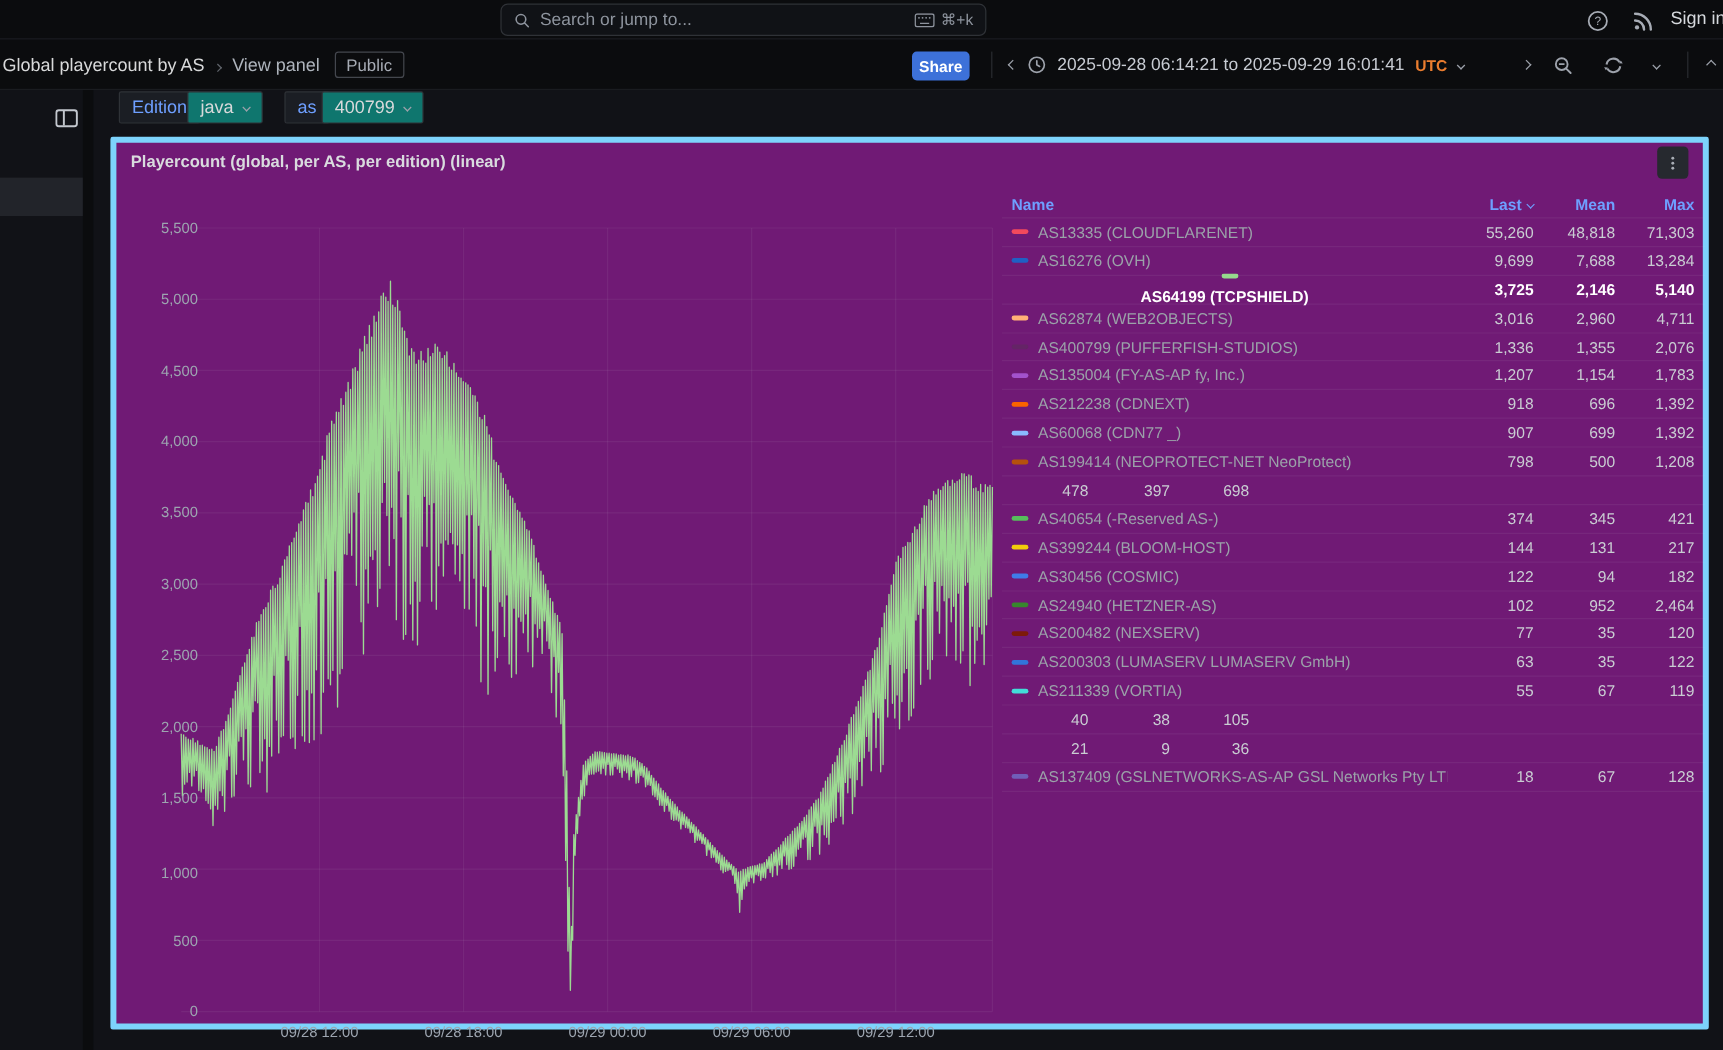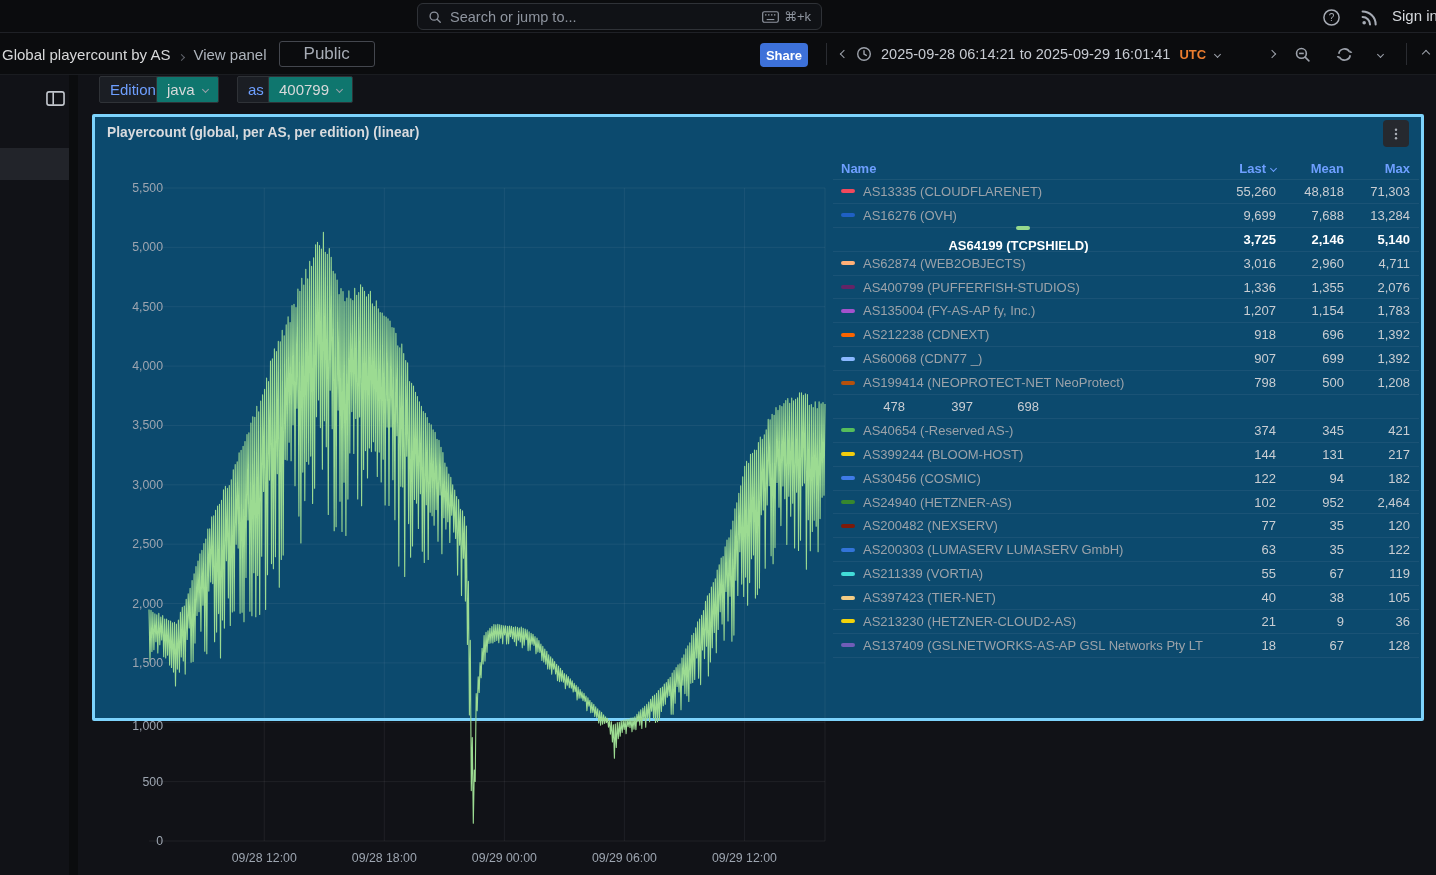--- a/index.html
+++ b/index.html
@@ -20,22 +20,22 @@
   .rss-btn  { position:absolute; left:1358px; top:6px; width:22px; height:22px; }
   .signin   { position:absolute; left:1392px; top:7px; font-size:15px; font-weight:500;
     color:#d6d9dd; text-decoration:none; white-space:nowrap; }
 
   
   .toolbar { position:relative; height:42px; background:#0b0c0e; border-bottom:1px solid #1a1c20; }
   .breadcrumb { position:absolute; left:2px; top:0; height:42px; display:flex; align-items:center; font-size:15px; }
   .crumb-1 { color:#d8d9da; font-weight:500; }
   .crumb-sep { margin:0 9px; color:#60646b; }
   .crumb-2 { color:#aeb4bc;text-align:center; }
-  .badge { margin-left:12px; border:1px solid #44474e; border-radius:3px; padding:2px 24px;
-    font-size:17px; color:#a7acb5; }
+  .badge { margin-left:12px; border:1px solid #44474e; border-radius:3px; padding:2px 9px;
+    font-size:14px; color:#a7acb5; }
   .share-btn { position:absolute; left:760px; top:10px; width:48px; height:24px; background:#3d71d9;
     color:#fff; border:none; border-radius:4px; font-size:13px; font-weight:700; cursor:pointer;
     font-family:inherit; }
   .tb-divider { position:absolute; top:10px; width:1px; height:22px; background:#2a2c31; }
   .tb-btn { position:absolute; top:10px; height:22px; background:none; border:none; color:#9da2ab;
     display:flex; align-items:center; justify-content:center; cursor:pointer; }
   .time-btn { position:absolute; left:856px; top:8px; height:26px; display:flex; align-items:center;
     gap:9px; background:none; border:none; cursor:pointer; font-family:inherit; }
   .time-range { font-size:14.5px; color:#c7cbd2; white-space:nowrap; }
   .tz { font-size:13px; font-weight:700; color:#eb7d2f; }
@@ -63,22 +63,22 @@
     border:1px solid #2f3237; border-radius:2px; padding:0 10px; font-size:15px; cursor:pointer; }
   .fbox.label { background:#1b1e24; color:#6e9fff; font-weight:500; }
   .fbox.value { background:#0f766e; color:#d8d9da; gap:8px; }
   .fbox.value .chev { color:#9da2ab; }
   #f-edition { left:21px; }
   #f-java    { left:78px; }
   #f-as      { left:159px; }
   #f-asval   { left:190px; }
 
   
-  .panel { position:absolute; left:14px; top:39px; width:1332px; height:607px;
-    background:#0c4a6e; border:3px solid #7dd3fc; border-radius:2px; }
+  .panel { position:absolute; left:14px; top:39px; width:1332px; height:744px;
+    background:#701a75; border:5px solid #7dd3fc; border-radius:2px; }
   .panel-title { position:absolute; left:12px; top:8px; font-size:13.8px; font-weight:700; color:#d9dbde; }
   .kebab-btn { position:absolute; right:12px; top:3px; width:26px; height:27px; background:#26292f;
     border:none; border-radius:4px; color:#a8adb5; cursor:pointer; display:flex; align-items:center;
     justify-content:center; }
 
   .chart-area { position:absolute; left:0; top:0; width:740px; height:748px; }
   #chart-svg { position:absolute; left:0; top:0; pointer-events:none; }
   .y-label { position:absolute; width:60px; left:8px; text-align:right; font-size:12.3px;
     color:#9da5b0; line-height:14px; }
   .x-label { position:absolute; width:100px; text-align:center; font-size:12.3px; color:#9da5b0; }
@@ -422,33 +422,25 @@
               <div class="legend-row">
                 <span class="lg-name">
                   <span class="lg-swatch" style="background: rgb(66, 220, 216);"></span>
                   <span>AS211339 (VORTIA)</span>
                 </span>
                 <span class="lg-num">55</span>
                 <span class="lg-num c2">67</span>
                 <span class="lg-num c3">119</span>
               </div>
               <div class="legend-row">
-                <span class="lg-name">
-                  <span class="lg-swatch" style="background: rgb(242, 204, 133);"></span>
-                  <span>AS397423 (TIER-NET)</span>
-                </span>
                 <span class="lg-num">40</span>
                 <span class="lg-num c2">38</span>
                 <span class="lg-num c3">105</span>
               </div>
               <div class="legend-row">
-                <span class="lg-name">
-                  <span class="lg-swatch" style="background: rgb(242, 211, 11);"></span>
-                  <span>AS213230 (HETZNER-CLOUD2-AS)</span>
-                </span>
                 <span class="lg-num">21</span>
                 <span class="lg-num c2">9</span>
                 <span class="lg-num c3">36</span>
               </div>
               <div class="legend-row">
                 <span class="lg-name">
                   <span class="lg-swatch" style="background: rgb(112, 93, 184);"></span>
                   <span>AS137409 (GSLNETWORKS-AS-AP GSL Networks Pty LTD)</span>
                 </span>
                 <span class="lg-num">18</span>

